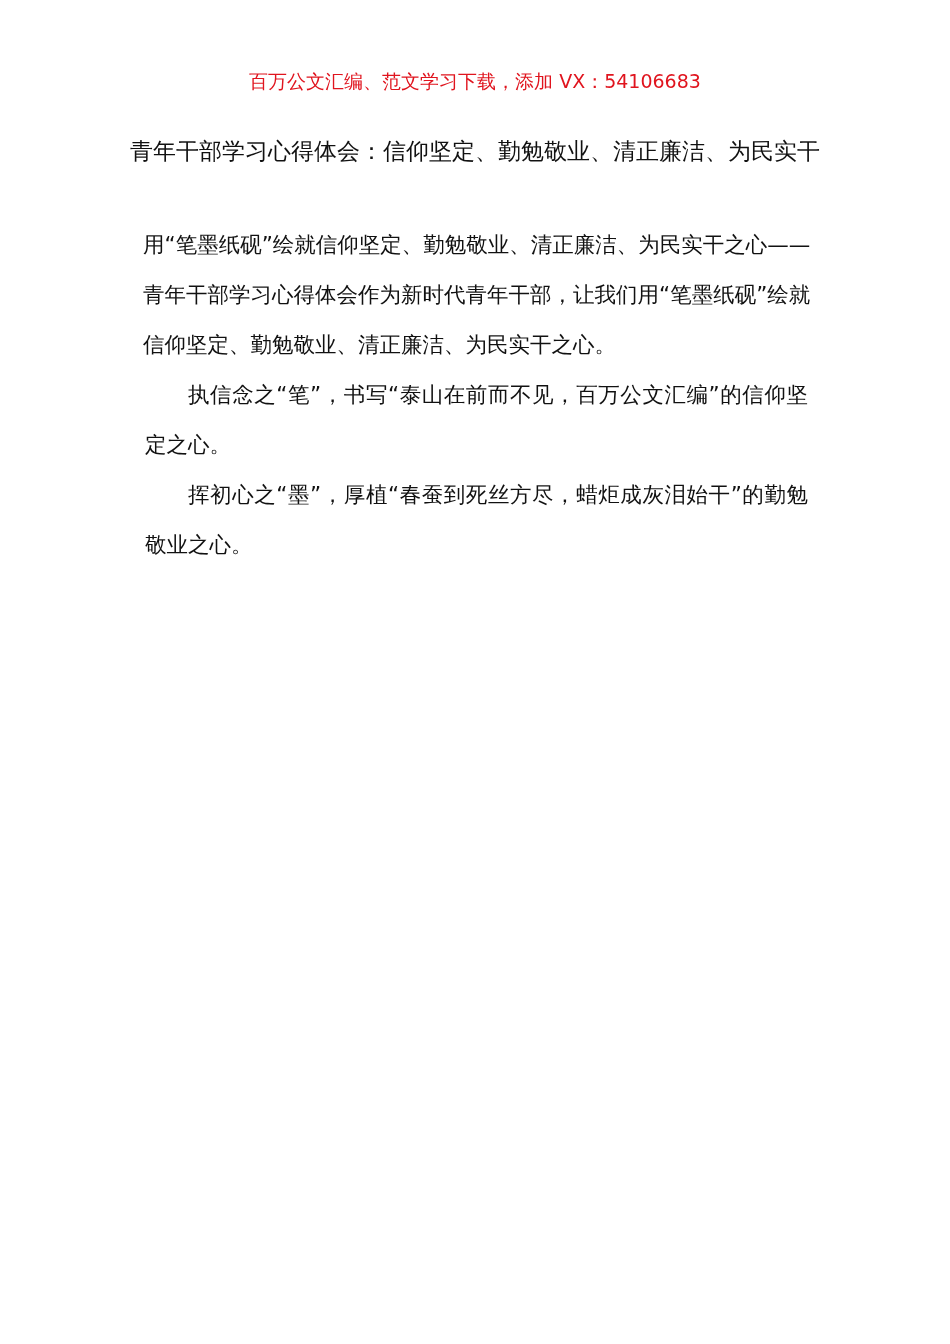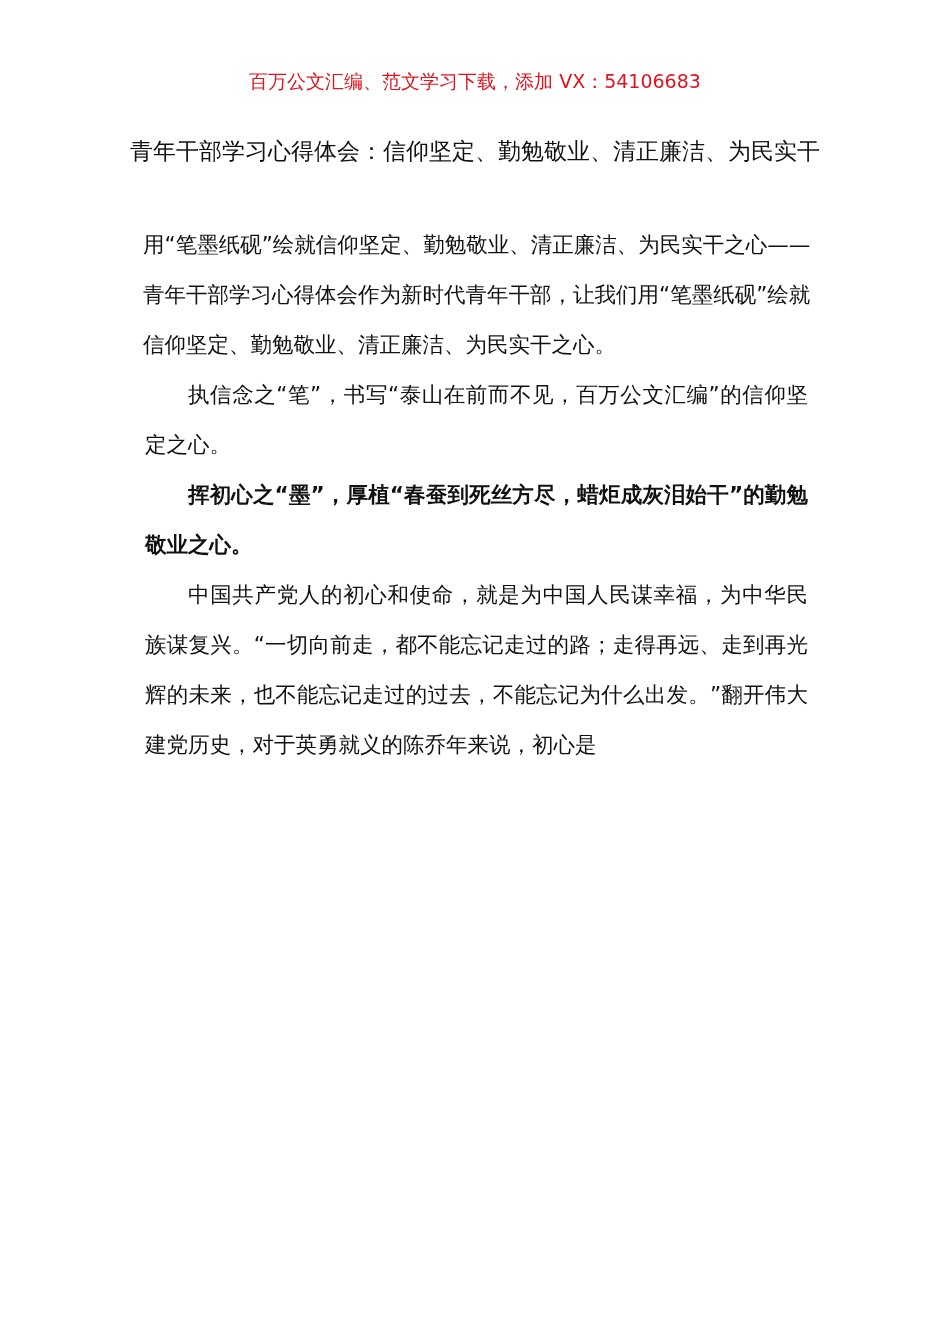--- a/index.html
+++ b/index.html
@@ -60,30 +60,29 @@
     }
     .content p.intro {
       text-align: left;
       margin-left: -2px;
       margin-right: -8px;
     }
     .content p.indent {
       text-indent: 2em;
     }
     .content p.bold {
-      font-weight: bold;
+      font-weight: normal;
     }
   </style>
 </head>
 <body>
 
 <div class="page">
   <div class="watermark">百万公文汇编、范文学习下载，添加 VX：54106683</div>
 
   <div class="title">青年干部学习心得体会：信仰坚定、勤勉敬业、清正廉洁、为民实干</div>
 
   <div class="content">
     <p class="intro">用“笔墨纸砚”绘就信仰坚定、勤勉敬业、清正廉洁、为民实干之心——青年干部学习心得体会作为新时代青年干部，让我们用“笔墨纸砚”绘就信仰坚定、勤勉敬业、清正廉洁、为民实干之心。</p>
     <p class="indent">执信念之“笔”，书写“泰山在前而不见，百万公文汇编”的信仰坚定之心。</p>
     <p class="indent bold">挥初心之“墨”，厚植“春蚕到死丝方尽，蜡炬成灰泪始干”的勤勉敬业之心。</p>
-    <p class="indent">中国共产党人的初心和使命，就是为中国人民谋幸福，为中华民族谋复兴。“一切向前走，都不能忘记走过的路；走得再远、走到再光辉的未来，也不能忘记走过的过去，不能忘记为什么出发。”翻开伟大建党历史，对于英勇就义的陈乔年来说，初心是</p>
   </div>
 </div>
 
 </body></html>

